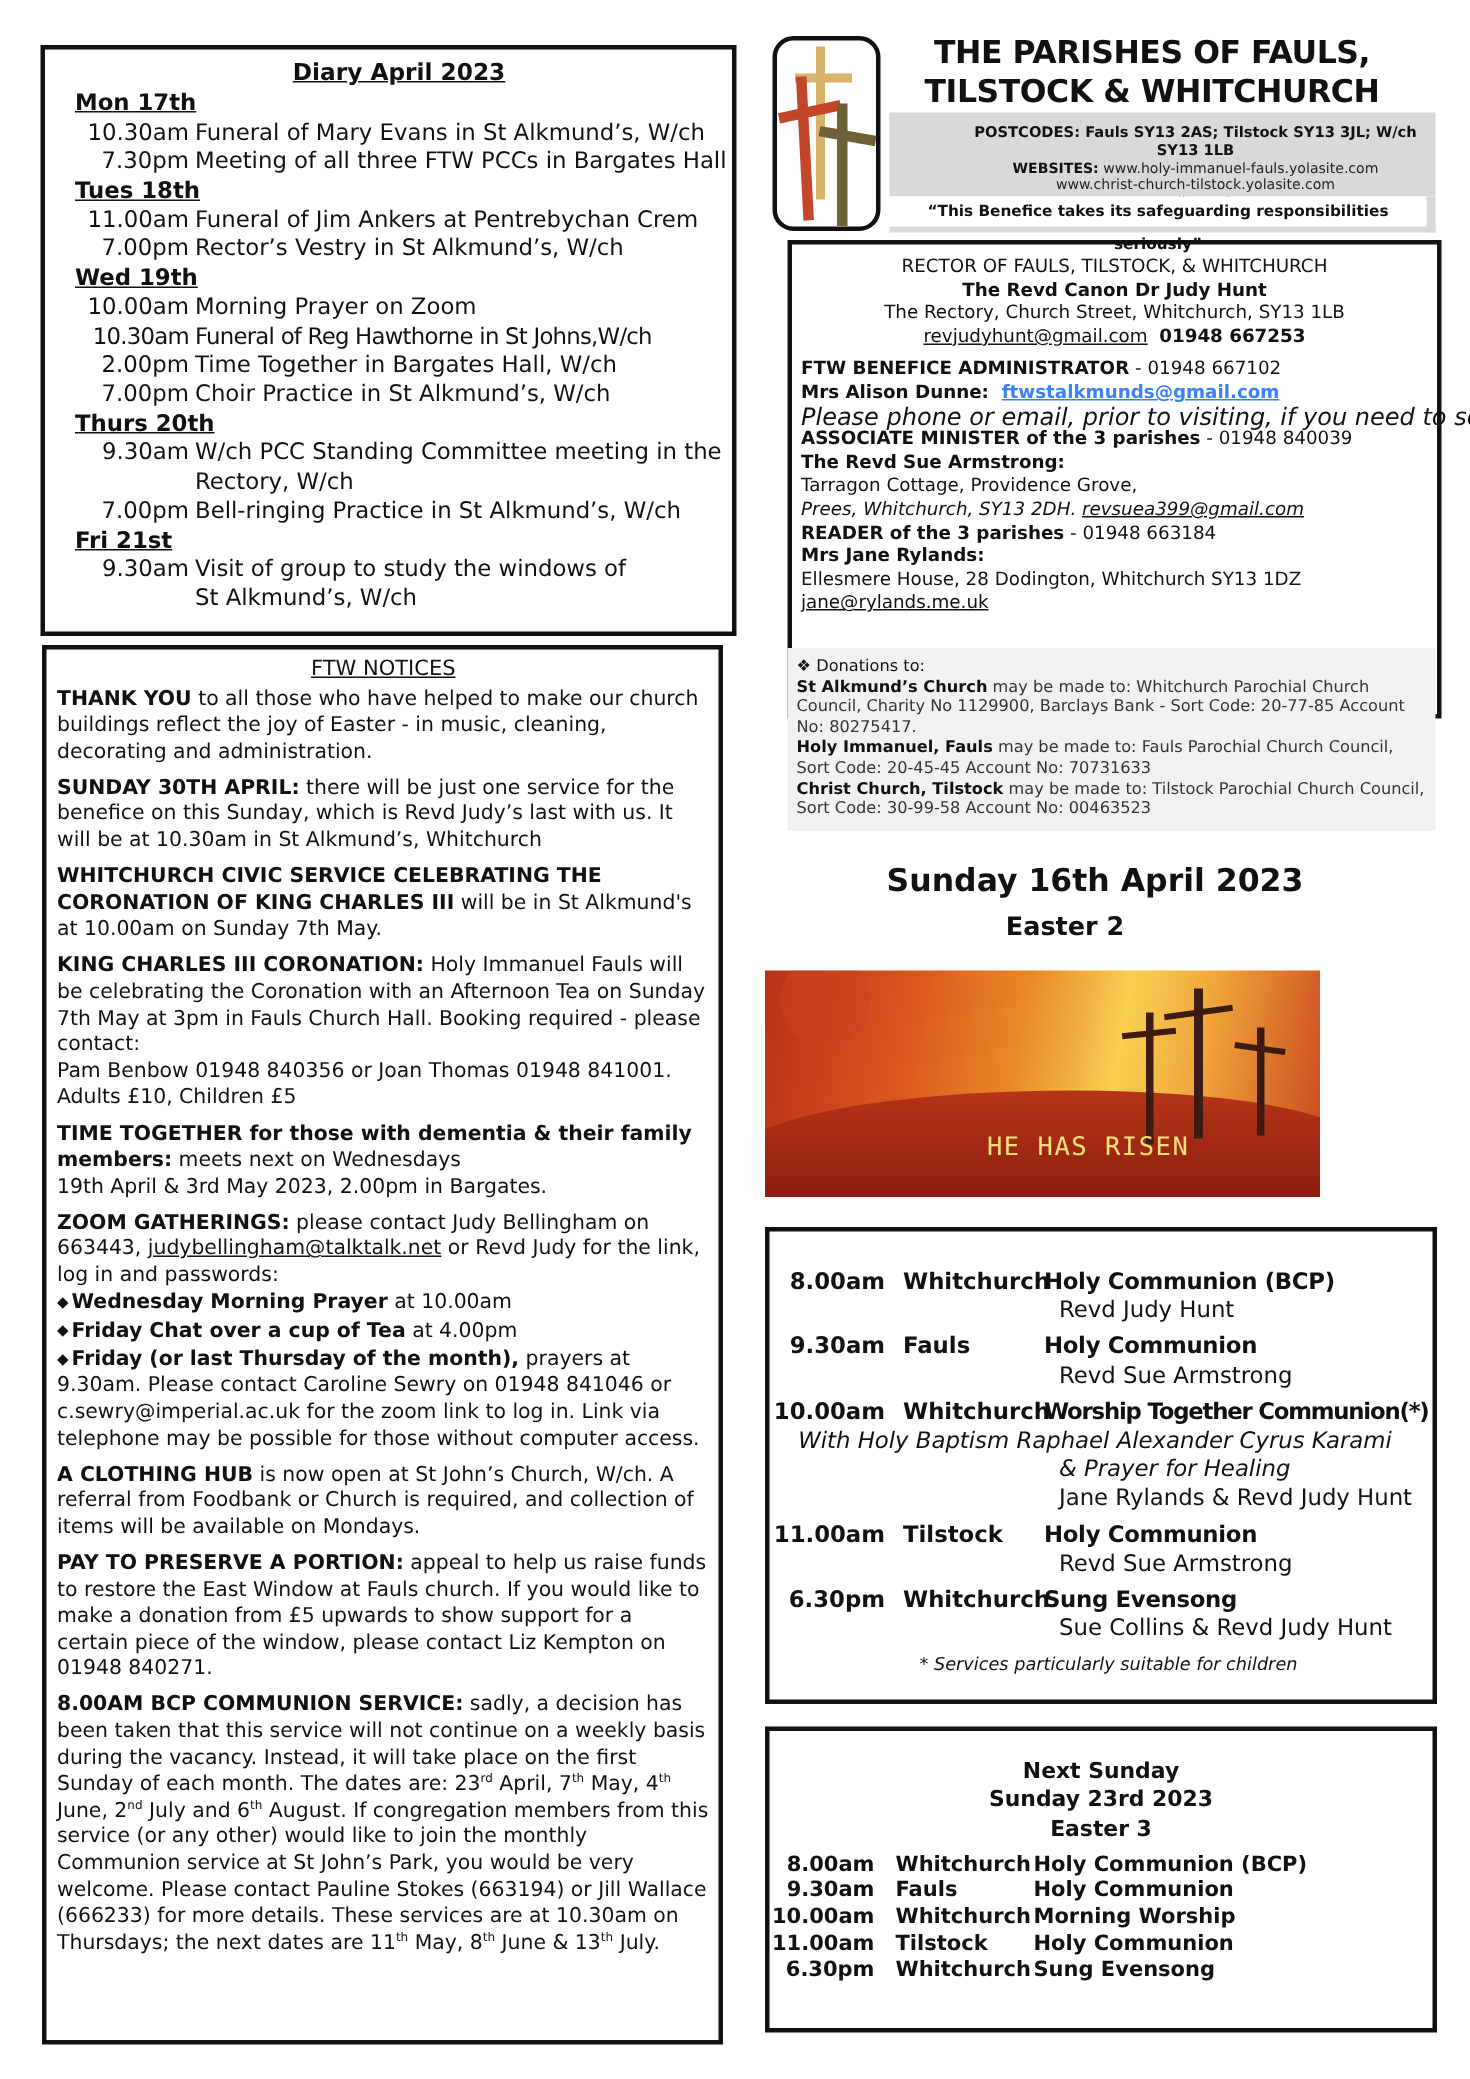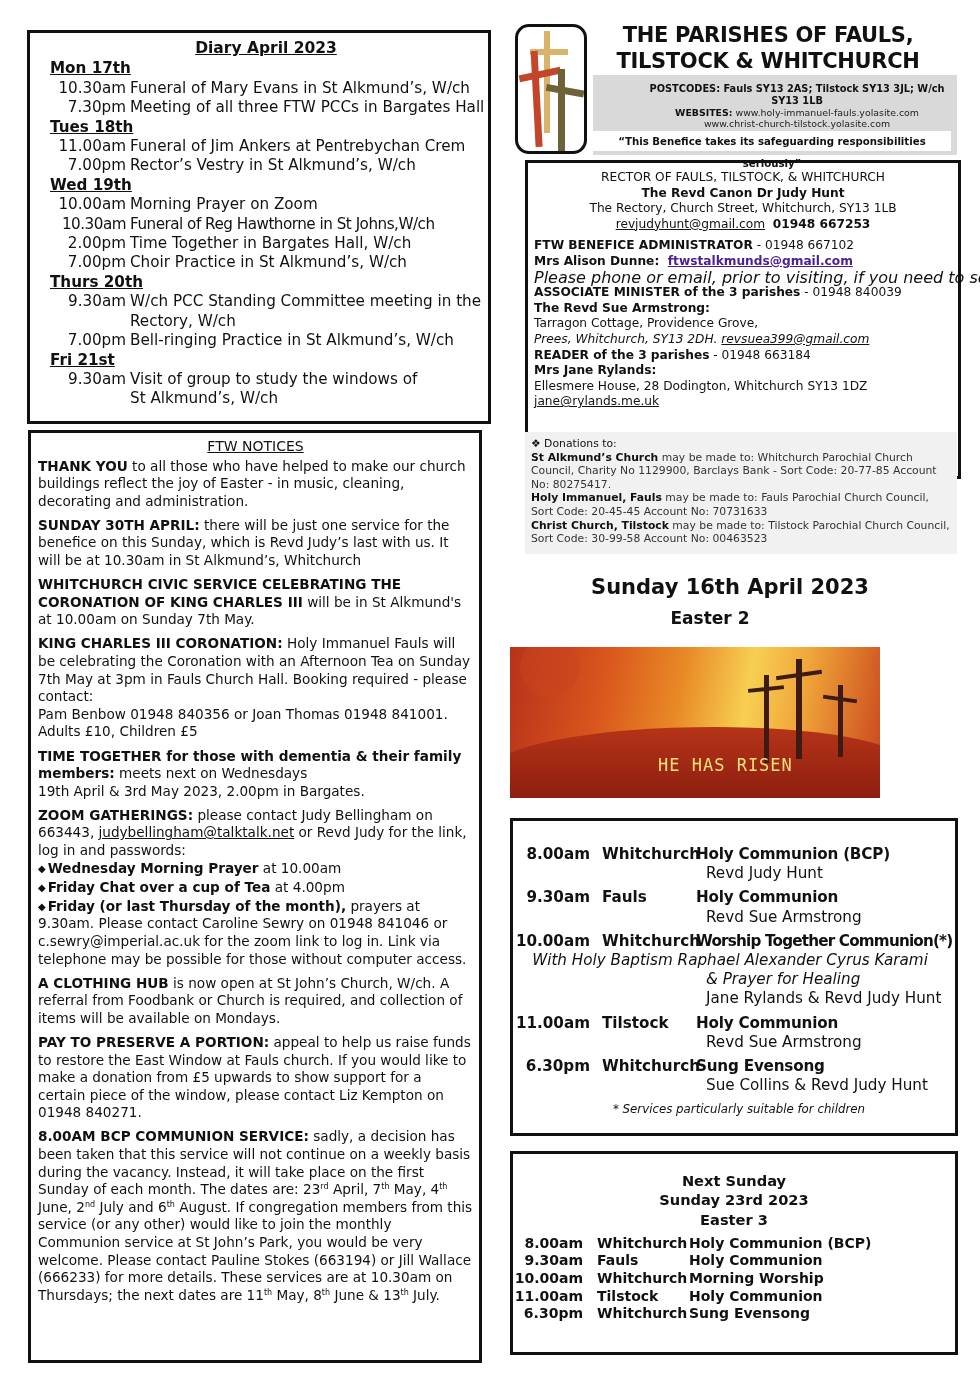--- a/index.html
+++ b/index.html
@@ -142,21 +142,21 @@
 </div>
 <div id="safe" class="abs">“This Benefice takes its safeguarding responsibilities seriously”</div>
 
 <div id="rector" class="abs">
   <div class="c">RECTOR OF FAULS, TILSTOCK, &amp; WHITCHURCH</div>
   <div class="c b">The Revd Canon Dr Judy Hunt</div>
   <div class="c">The Rectory, Church Street, Whitchurch, SY13 1LB</div>
   <div class="c"><a class="ul" style="color:#111">revjudyhunt@gmail.com</a>&nbsp; <b>01948 667253</b></div>
   <div class="gap"></div>
   <div><b>FTW BENEFICE ADMINISTRATOR</b><span> - 01948 667102</span></div>
-  <div class="b"><span>Mrs Alison Dunne:</span>&nbsp; <a class="ul" style="color:#4c1d95">ftwstalkmunds@gmail.com</a></div>
+  <div class="b"><span>Mrs Alison Dunne:</span>&nbsp; <a class="ul" style="color:#3b82f6">ftwstalkmunds@gmail.com</a></div>
   <div class="it">Please phone or email, prior to visiting, if you need to see the Parish  Administrator</div>
   <div><b>ASSOCIATE MINISTER of the 3 parishes</b><span>  -  01948 840039</span></div>
   <div class="b">The Revd Sue Armstrong:</div>
   <div>Tarragon Cottage, Providence Grove,</div>
   <div class="nw"><span>Prees, Whitchurch, SY13 2DH. </span><a class="ul" style="color:#111">revsuea399@gmail.com</a></div>
   <div><b>READER of the 3 parishes</b><span> - 01948 663184</span></div>
   <div class="b">Mrs Jane Rylands:</div>
   <div>Ellesmere House, 28 Dodington, Whitchurch SY13 1DZ</div>
   <div><a class="ul" style="color:#111">jane@rylands.me.uk</a></div>
 </div>

